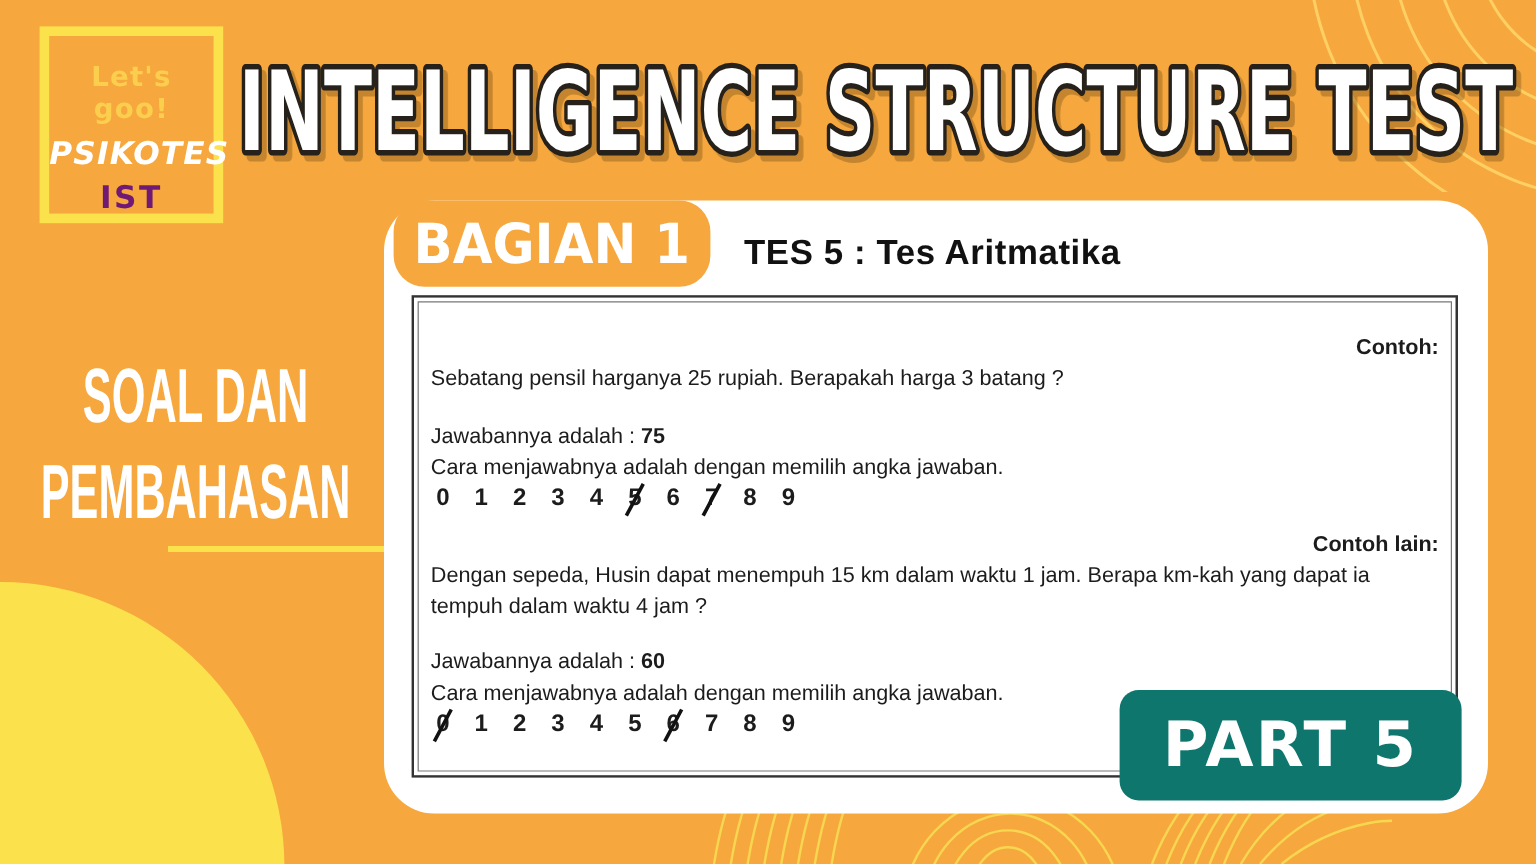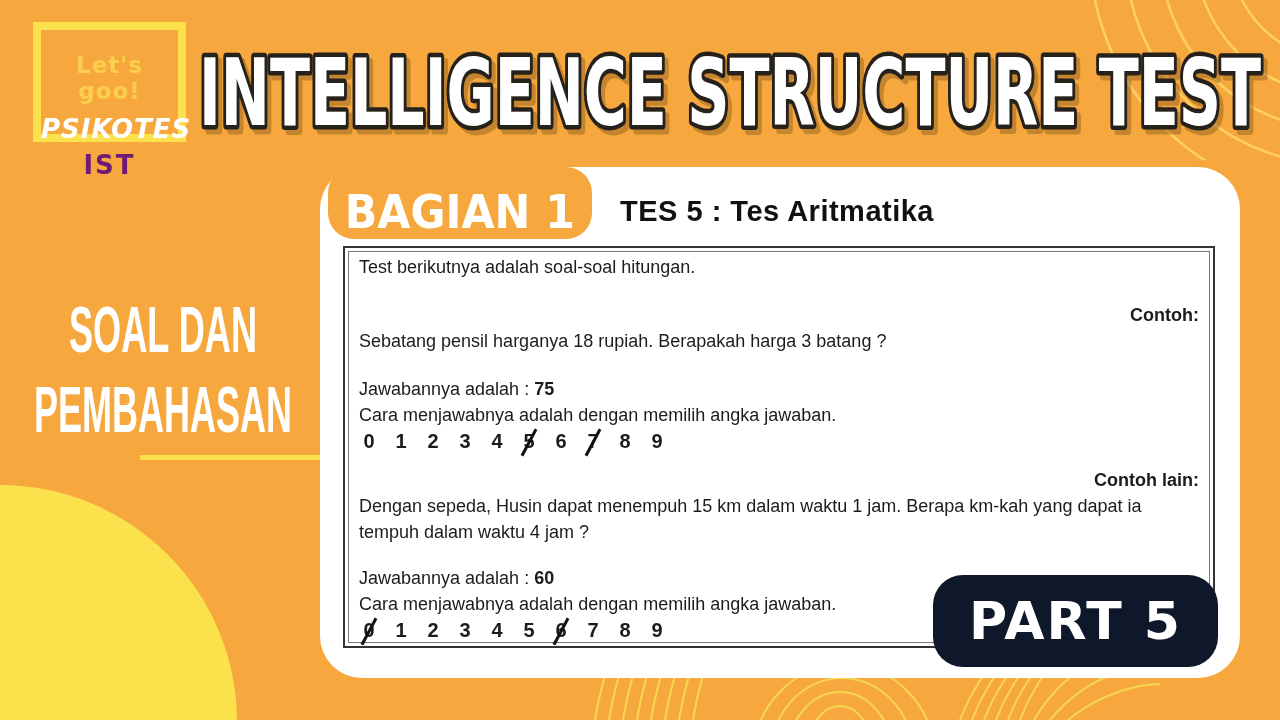--- a/index.html
+++ b/index.html
@@ -14,21 +14,21 @@
   
   .arcs-svg { position:absolute; left:1040px; top:0; }
   .contour-svg { position:absolute; left:540px; top:650px; }
   .yellow-circle {
     position:absolute; left:-237px; top:485px; width:474px; height:474px;
     border-radius:50%; background:#FBE24C;
   }
 
   
   .brand-box {
-    position:absolute; left:33px; top:22px; width:153px; height:120px;
+    position:absolute; left:33px; top:22px; width:153px; height:164px;
     border:8px solid #FBE24C; text-align:center;
     font-family:"DejaVu Sans", sans-serif;
   }
   .brand-tagline { margin-top:22px; font-size:23px; font-weight:bold; color:#FBCF4D; letter-spacing:1px; }
   .brand-line1 { margin-top:10px; font-size:26px; font-weight:bold; color:#FFFFFF; letter-spacing:1px;font-style:italic; }
   .brand-line2 { margin-top:6px; font-size:26px; font-weight:bold; color:#701a75; letter-spacing:2px; }
 
   
   .title-svg {
     position:absolute; left:185px; top:28px;
@@ -51,21 +51,21 @@
   }
 
   
   .card {
     position:absolute; left:320px; top:167px; width:920px; height:511px;
     background:#FFFFFF; border-radius:42px;
   }
   .bagian-badge {
     position:absolute; left:8px; top:0; width:264px; height:72px;
     background:#F6A83E; border-radius:26px;
-    display:flex; align-items:flex-end; justify-content:center;
+    display:flex; align-items:center; justify-content:center;
   }
   .bagian-badge span {
     font-family:"DejaVu Sans", sans-serif; font-weight:bold; font-size:46px;
     color:#FFFFFF; transform:scaleX(0.93); letter-spacing:0px; white-space:nowrap;
   }
   .card-header {
     position:absolute; left:300px; top:16px; height:56px; line-height:56px;
     font-size:29px; font-weight:bold; color:#111111; letter-spacing:0.5px;
     font-family:"Liberation Sans", sans-serif;
   }
@@ -92,21 +92,21 @@
     font-weight:bold; font-size:20px; position:relative; line-height:26px;
   }
   .digit.crossed::after {
     content:""; position:absolute; left:-5px; top:50%; width:30px; height:0;
     border-top:3px solid #111111; transform:rotate(-62deg);
   }
 
   
   .part-badge {
     position:absolute; left:613px; top:408px; width:285px; height:92px;
-    background:#0f172a; border-radius:30px;
+    background:#0f766e; border-radius:16px;
     display:flex; align-items:center; justify-content:center;
   }
   .part-badge span {
     font-family:"DejaVu Sans", sans-serif; font-weight:bold; font-size:52px;
     color:#FFFFFF; letter-spacing:2px; white-space:nowrap;
   }
 </style>
 </head>
 <body>
 
@@ -169,24 +169,23 @@
 
   <div class="card">
 
     <div class="bagian-badge">
       <span>BAGIAN 1</span>
     </div>
 
     <div class="card-header">TES 5 : Tes Aritmatika</div>
 
     <div class="doc-box">
-      <p class="line">Test berikutnya adalah soal-soal hitungan.</p>
 
       <p class="line bold mt-a">Contoh:</p>
-      <p class="line">Sebatang pensil harganya 18 rupiah. Berapakah harga 3 batang ?</p>
+      <p class="line">Sebatang pensil harganya 25 rupiah. Berapakah harga 3 batang ?</p>
 
       <p class="line mt-b"><span>Jawabannya adalah : </span><span class="bold">75</span></p>
       <p class="line">Cara menjawabnya adalah dengan memilih angka jawaban.</p>
       <p class="line digits-row"><span class="digit">0</span><span class="digit">1</span><span class="digit">2</span><span class="digit">3</span><span class="digit">4</span><span class="digit crossed">5</span><span class="digit">6</span><span class="digit crossed">7</span><span class="digit">8</span><span class="digit">9</span></p>
 
       <p class="line bold mt-c">Contoh lain:</p>
       <p class="line">Dengan sepeda, Husin dapat menempuh 15 km dalam waktu 1 jam. Berapa km-kah yang dapat ia tempuh dalam waktu 4 jam ?</p>
 
       <p class="line mt-d"><span>Jawabannya adalah : </span><span class="bold">60</span></p>
       <p class="line">Cara menjawabnya adalah dengan memilih angka jawaban.</p>

